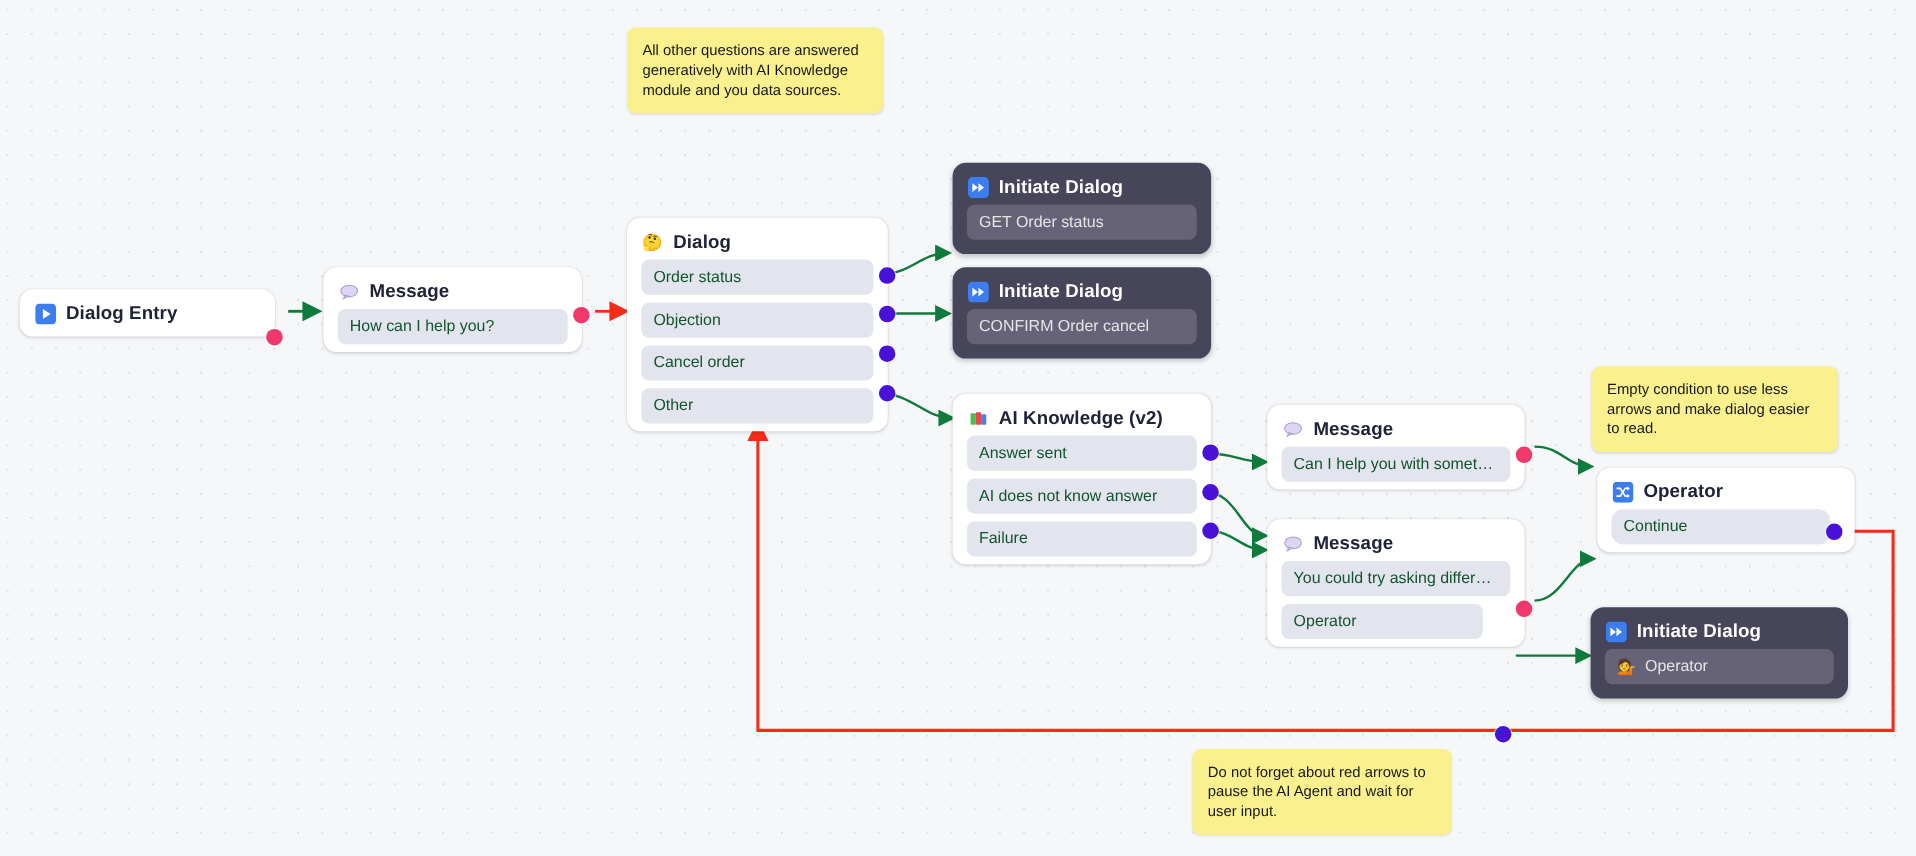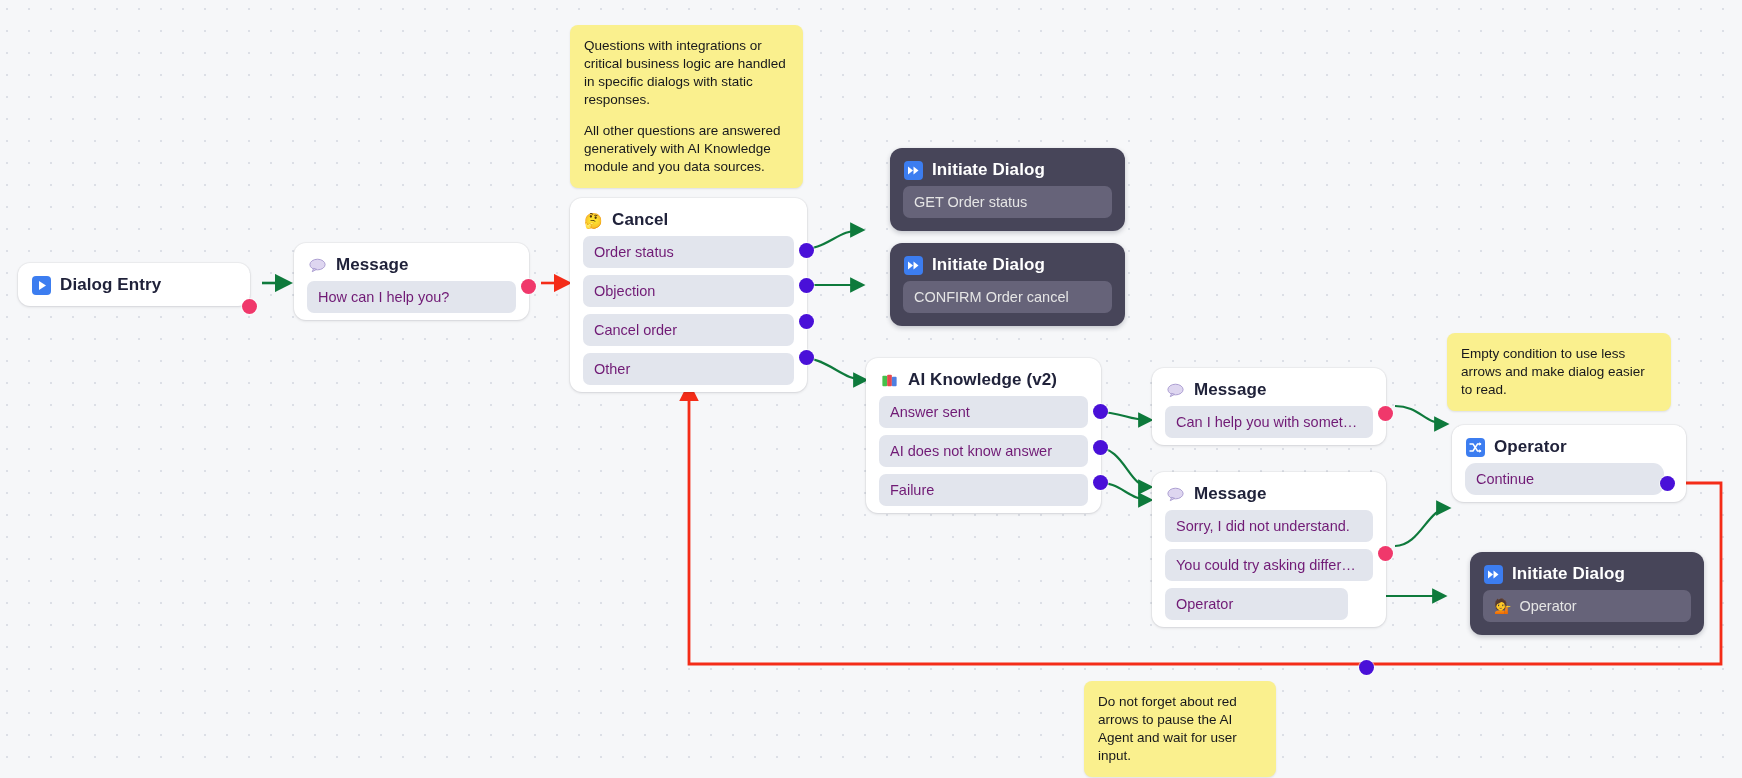--- a/index.html
+++ b/index.html
@@ -20,41 +20,41 @@
   #wires { position: absolute; inset: 0; width: 1742px; height: 778px; pointer-events: none; }
 
   
   .node {
     position: absolute;
     background: #ffffff;
     border-radius: 12px;
     box-shadow: 0 1px 3px rgba(20,24,40,.13), 0 0 0 1px rgba(20,24,40,.035);
     box-sizing: border-box;
   }
-  .node.dark { background: #474559; box-shadow: 0 2px 5px rgba(20,24,40,.22); margin-left: 24px; }
+  .node.dark { background: #474559; box-shadow: 0 2px 5px rgba(20,24,40,.22); }
 
   .node-head {
     display: flex; align-items: center; gap: 9px;
     padding: 12px 14px 6px 14px;
     font-size: 17px; font-weight: bold; color: #20223a;
     letter-spacing: .1px;
   }
   .node.dark .node-head { color: #ffffff; }
   .node-head.compact { padding-bottom: 11px; }
 
   .head-ico { width: 19px; height: 19px; display: inline-block; flex: 0 0 auto; line-height: 19px; text-align: center; font-size: 15px; }
   .head-ico svg { display: block; }
 
   .row {
     margin: 0 13px 7px 13px;
     background: #e2e5ed;
     border-radius: 7px;
     padding: 8px 11px;
     font-size: 14.5px;
-    color: #701a75;
+    color: #14532d;
     white-space: nowrap; overflow: hidden; text-overflow: ellipsis;
   }
   .node.dark .row { background: #666379; color: #e5e5e5; }
   .row:last-child { margin-bottom: 13px; }
   .row.with-ico { display: flex; align-items: center; gap: 8px; }
 
   
   .port { position: absolute; width: 15px; height: 15px; border-radius: 50%; }
   .port.purple { background: #4910d8; box-shadow: 0 0 0 1px rgba(255,255,255,.55); }
   .port.pink   { background: #f0386b; box-shadow: 0 0 0 1px rgba(255,255,255,.55); }
@@ -111,29 +111,28 @@
     <path d="M1395,406 C1420,406 1424,424 1446,424" stroke="#0e7a3c" stroke-width="2.2" fill="none" marker-end="url(#arrG)"></path>
 
     <path d="M1395,546 C1420,546 1428,508 1448,508" stroke="#0e7a3c" stroke-width="2.2" fill="none" marker-end="url(#arrG)"></path>
 
     <path d="M1378,596 C1405,596 1420,596 1444,596" stroke="#0e7a3c" stroke-width="2.2" fill="none" marker-end="url(#arrG)"></path>
 
     <path d="M1670,483 L1721,483 L1721,664 L689,664 L689,386" stroke="#f42c18" stroke-width="2.8" fill="none" marker-end="url(#arrRup)"></path>
   </svg>
 
   <div class="note" style="left:570px; top:25px; width:233px;">
-    <p>Questions with integrations or critical business logic are handled in specific dialogs with static responses.</p>
     <p>All other questions are answered generatively with AI Knowledge module and you data sources.</p>
   </div>
 
   <div class="note" style="left:1447px; top:333px; width:224px;">
     <p>Empty condition to use less arrows and make dialog easier to read.</p>
   </div>
 
-  <div class="note" style="left:1084px; top:681px; width:192px;">
+  <div class="note" style="left:1084px; top:681px; width:236px;">
     <p>Do not forget about red arrows to pause the AI Agent and wait for user input.</p>
   </div>
 
   <div class="node" style="left:18px; top:263px; width:232px;">
     <div class="node-head compact">
       <span class="head-ico">
         <svg width="19" height="19" viewBox="0 0 19 19">
           <rect x="0" y="0" width="19" height="19" rx="4" fill="#3c7df0"></rect>
           <path d="M7,5 L14,9.5 L7,14 z" fill="#ffffff"></path>
         </svg>
@@ -153,21 +152,21 @@
       </span>
       <span>Message</span>
     </div>
     <div class="row">How can I help you?</div>
     <div class="port pink" style="right:-7px; top:36px;"></div>
   </div>
 
   <div class="node" style="left:570px; top:198px; width:237px;">
     <div class="node-head">
       <span class="head-ico">🤔</span>
-      <span>Cancel</span>
+      <span>Dialog</span>
     </div>
     <div class="row">Order status</div>
     <div class="row">Objection</div>
     <div class="row">Cancel order</div>
     <div class="row">Other</div>
     <div class="port purple" style="right:-7px; top:45px;"></div>
     <div class="port purple" style="right:-7px; top:80px;"></div>
     <div class="port purple" style="right:-7px; top:116px;"></div>
     <div class="port purple" style="right:-7px; top:152px;"></div>
   </div>
@@ -236,21 +235,20 @@
   <div class="node" style="left:1152px; top:472px; width:234px;">
     <div class="node-head">
       <span class="head-ico">
         <svg width="19" height="19" viewBox="0 0 20 20">
           <ellipse cx="10" cy="9" rx="8" ry="5.6" fill="#ded6f0" stroke="#a99bd0" stroke-width="1"></ellipse>
           <path d="M6,13 L4.5,16.5 L9,14 z" fill="#ded6f0" stroke="#a99bd0" stroke-width="1"></path>
         </svg>
       </span>
       <span>Message</span>
     </div>
-    <div class="row">Sorry, I did not understand.</div>
     <div class="row">You could try asking differentl…</div>
     <div class="row" style="margin-right:38px;">Operator</div>
     <div class="port pink" style="right:-7px; top:74px;"></div>
     <div class="port purple" style="right:12px; top:188px;"></div>
   </div>
 
   <div class="node" style="left:1452px; top:425px; width:234px;">
     <div class="node-head">
       <span class="head-ico">
         <svg width="19" height="19" viewBox="0 0 19 19">

